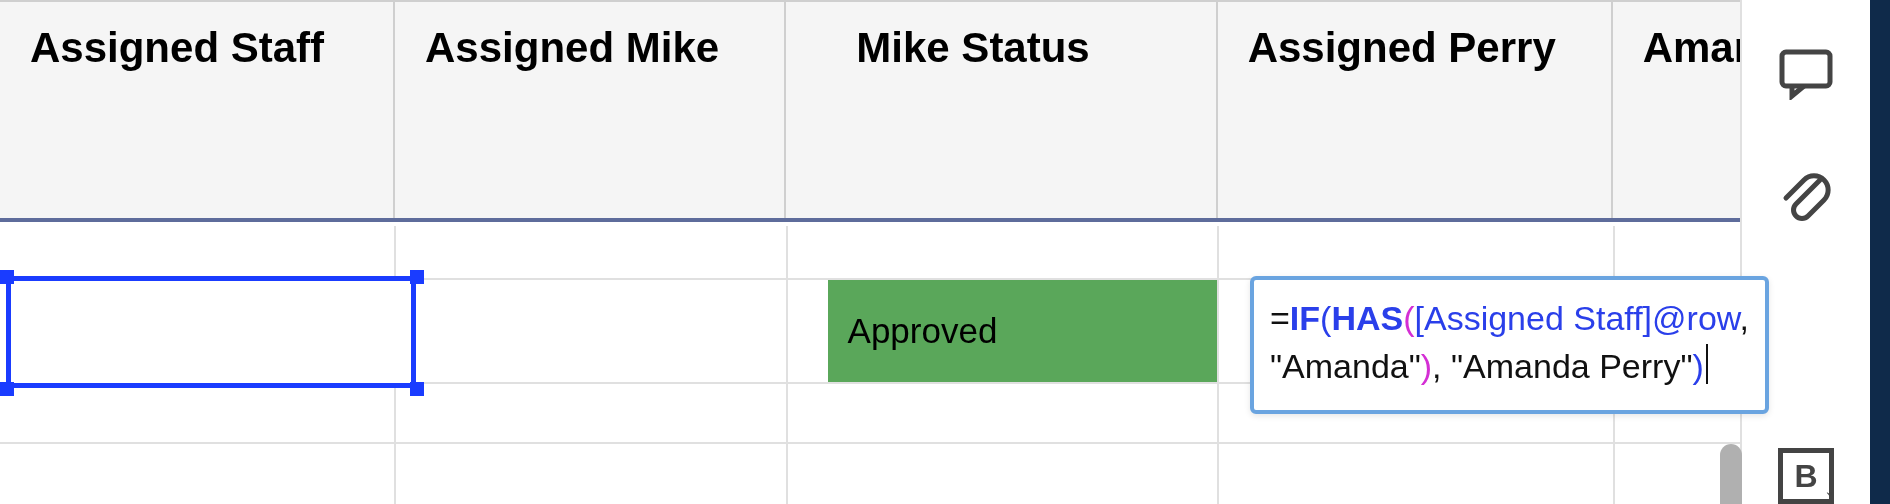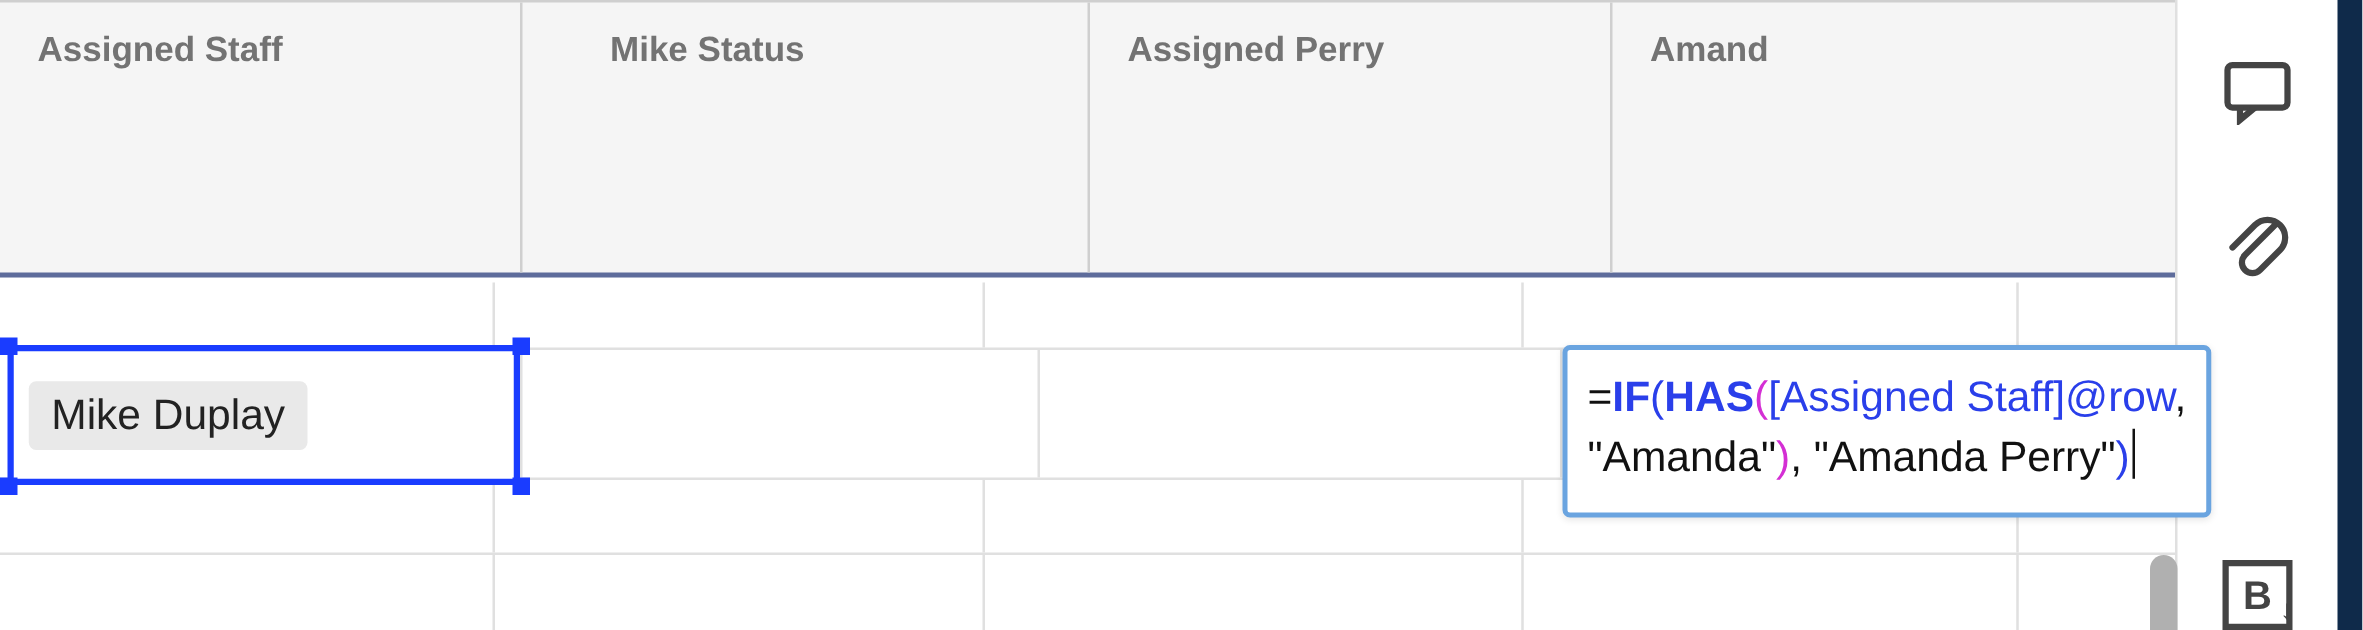--- a/index.html
+++ b/index.html
@@ -13,23 +13,23 @@
     height: 222px;
     width: 1740px;
     background: #f5f5f5;
     border-top: 2px solid #cfcfcf;
     border-bottom: 4px solid #5e6c9b;
     display: flex;
   }
   .header-cell {
     border-right: 2px solid #cfcfcf;
     padding: 22px 30px;
-    font-size: 28px;
+    font-size: 42px;
     font-weight: 700;
-    color: #737373;
+    color: #000000;
     overflow: hidden;
     white-space: nowrap;
   }
   .col1 { width: 418px; }
   .col2 { width: 414px; }
   .col3 { width: 414px; margin-left: 40px; }
   .col4 { width: 418px; }
   .col5 { width: 132px; border-right: none; }
 
   
@@ -180,38 +180,42 @@
     z-index: 5;
   }
 </style>
 </head>
 <body>
 
 <div class="container">
 
   <div class="header">
     <div class="header-cell col1">Assigned Staff</div>
+    <div class="header-cell col2">Assigned Mike</div>
     <div class="header-cell col3">Mike Status</div>
     <div class="header-cell col4">Assigned Perry</div>
     <div class="header-cell col5">Amand</div>
   </div>
 
   <div class="body-area">
 
     <div class="body-row row-spacer">
       <div class="body-cell col1"></div>
       <div class="body-cell col2"></div>
       <div class="body-cell col3"></div>
       <div class="body-cell col4"></div>
       <div class="body-cell col5"></div>
     </div>
 
     <div class="body-row row-main">
       <div class="body-cell col1"></div>
       <div class="body-cell col2"></div>
+      <div class="body-cell col3">
+        <div class="status-fill">Approved</div>
+      </div>
       <div class="body-cell col4"></div>
       <div class="body-cell col5"></div>
     </div>
 
     <div class="body-row row-after">
       <div class="body-cell col1"></div>
       <div class="body-cell col2"></div>
       <div class="body-cell col3"></div>
       <div class="body-cell col4"></div>
       <div class="body-cell col5"></div>
@@ -219,21 +223,20 @@
 
     <div class="body-row row-after2">
       <div class="body-cell col1"></div>
       <div class="body-cell col2"></div>
       <div class="body-cell col3"></div>
       <div class="body-cell col4"></div>
       <div class="body-cell col5"></div>
     </div>
 
     <div class="selected-cell">
-      <span class="chip">Mike Duplay</span>
     </div>
     <div class="selection-handle sh-tl"></div>
     <div class="selection-handle sh-tr"></div>
     <div class="selection-handle sh-bl"></div>
     <div class="selection-handle sh-br"></div>
 
     <div class="formula-box">
       <div>
         <span class="t-black">=</span><span class="t-func">IF</span><span class="t-paren2">(</span><span class="t-func">HAS</span><span class="t-paren1">(</span><span class="t-ref">[Assigned Staff]</span><span class="t-ref">@row</span><span class="t-black">, </span>
       </div>

